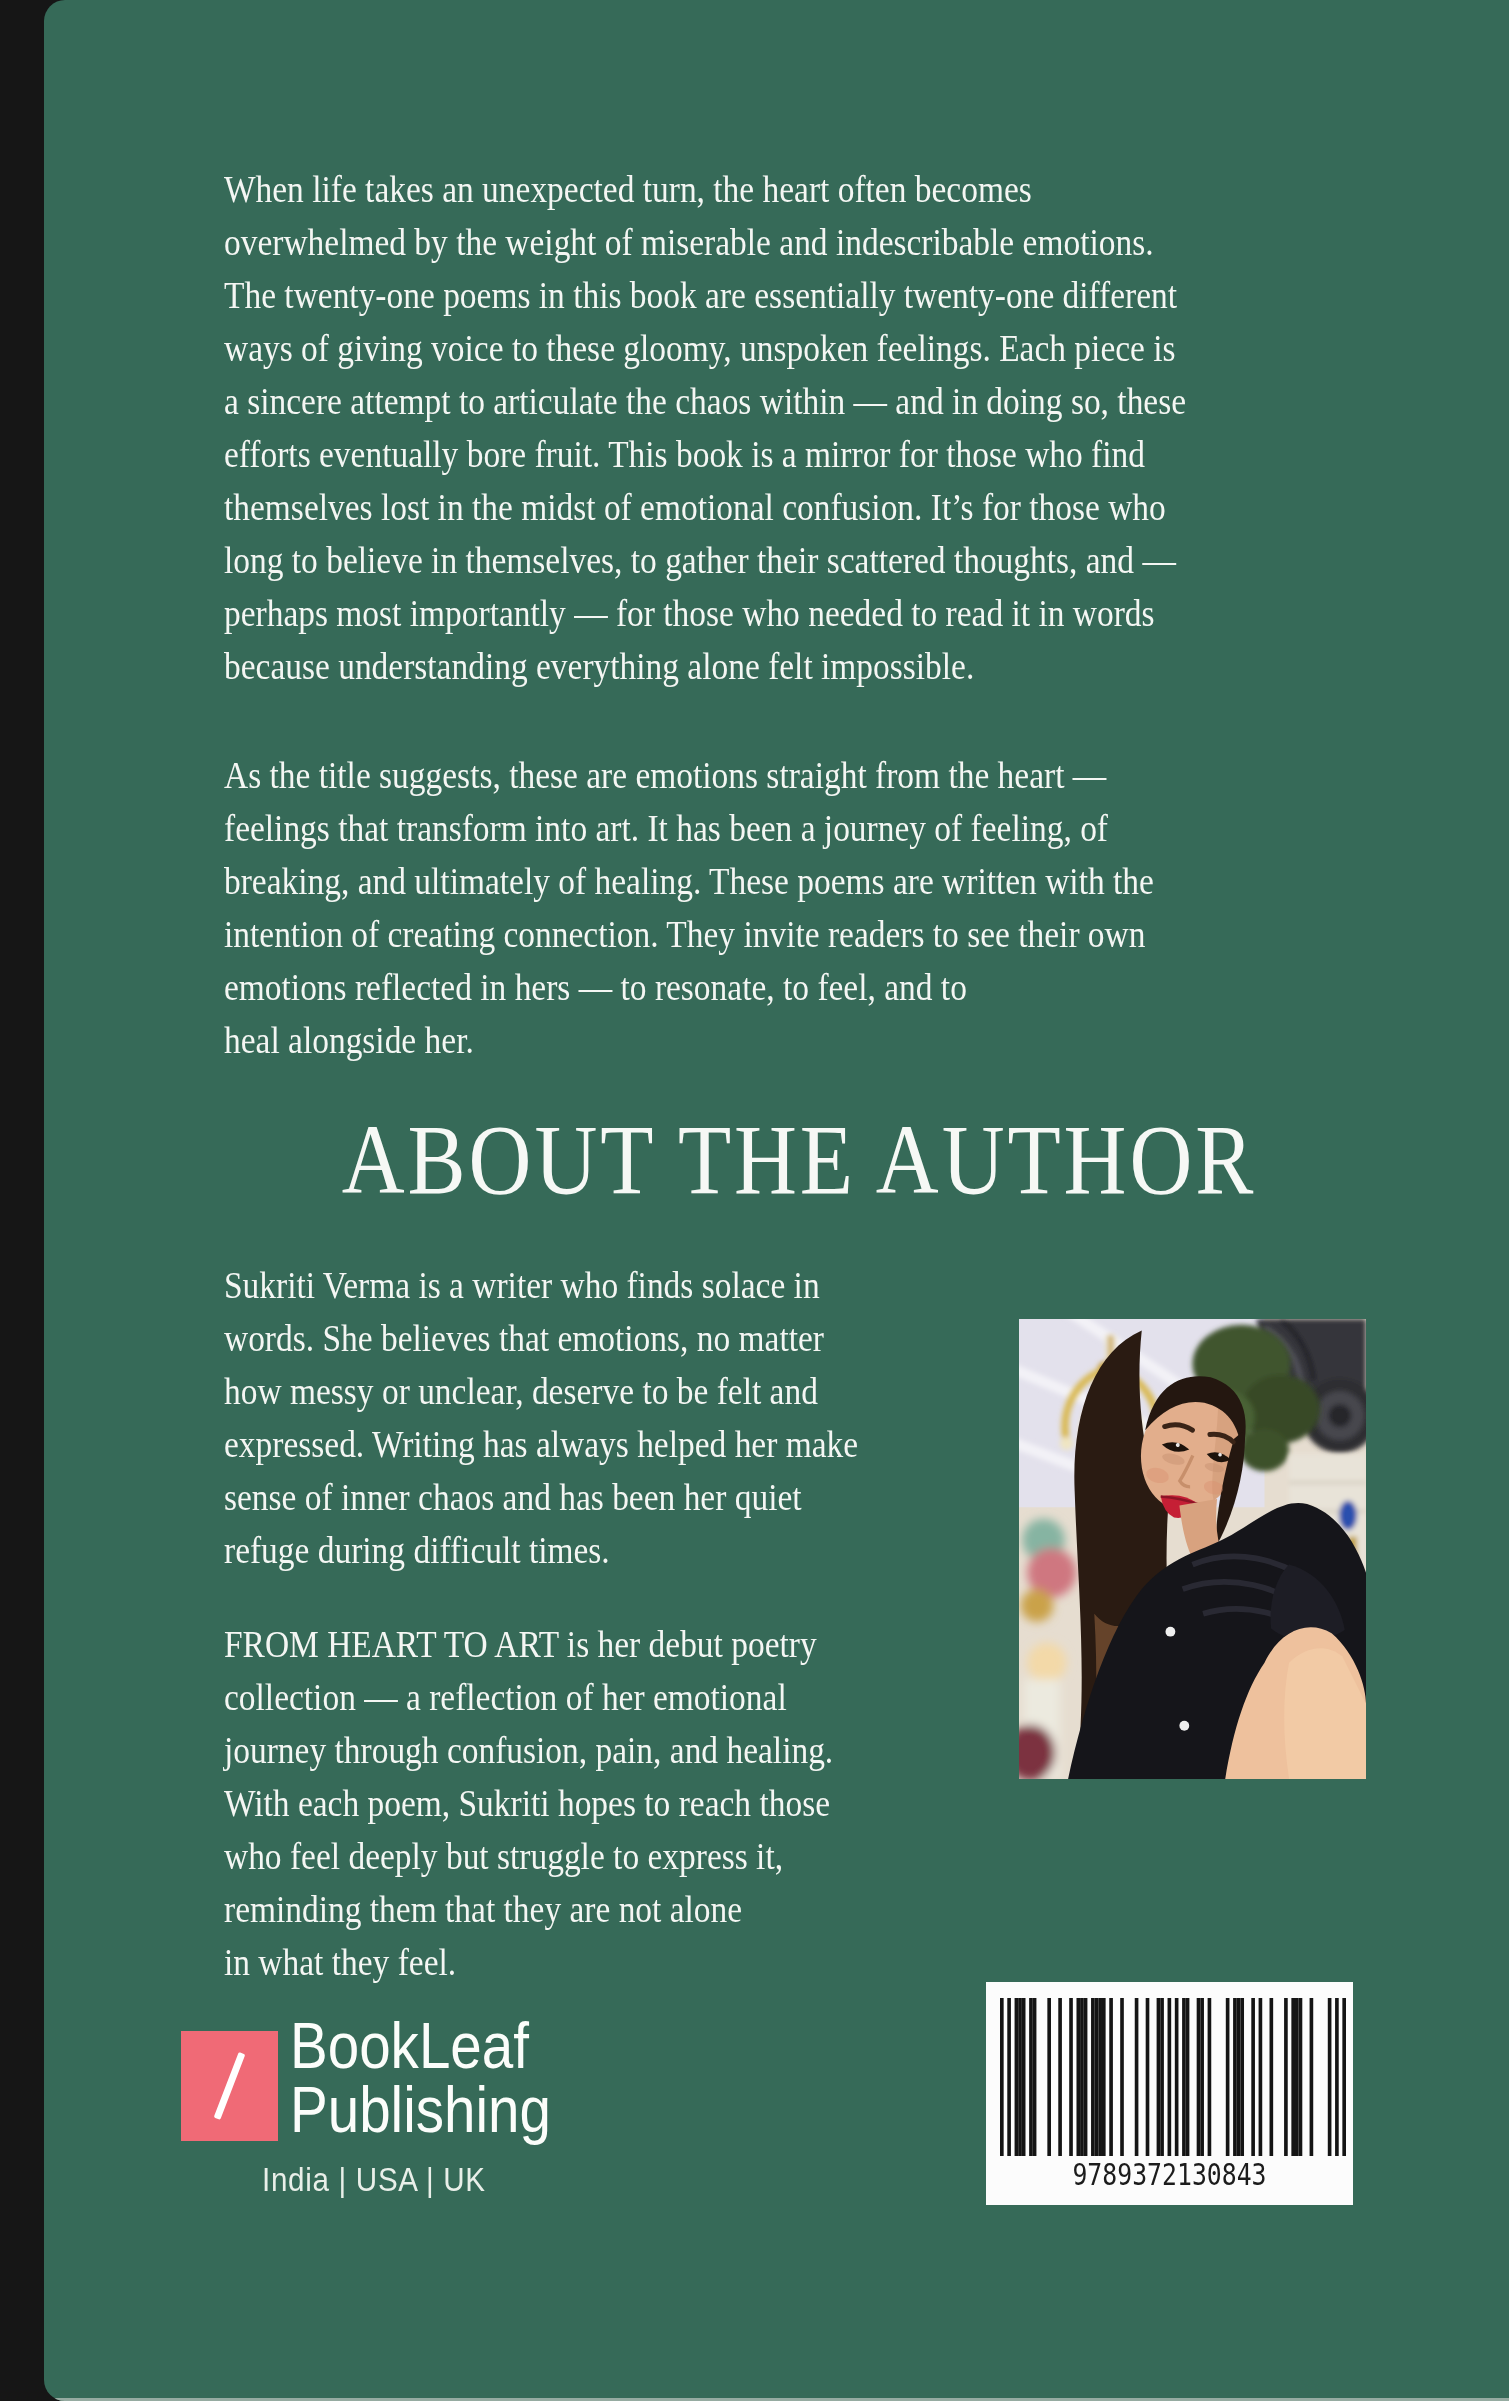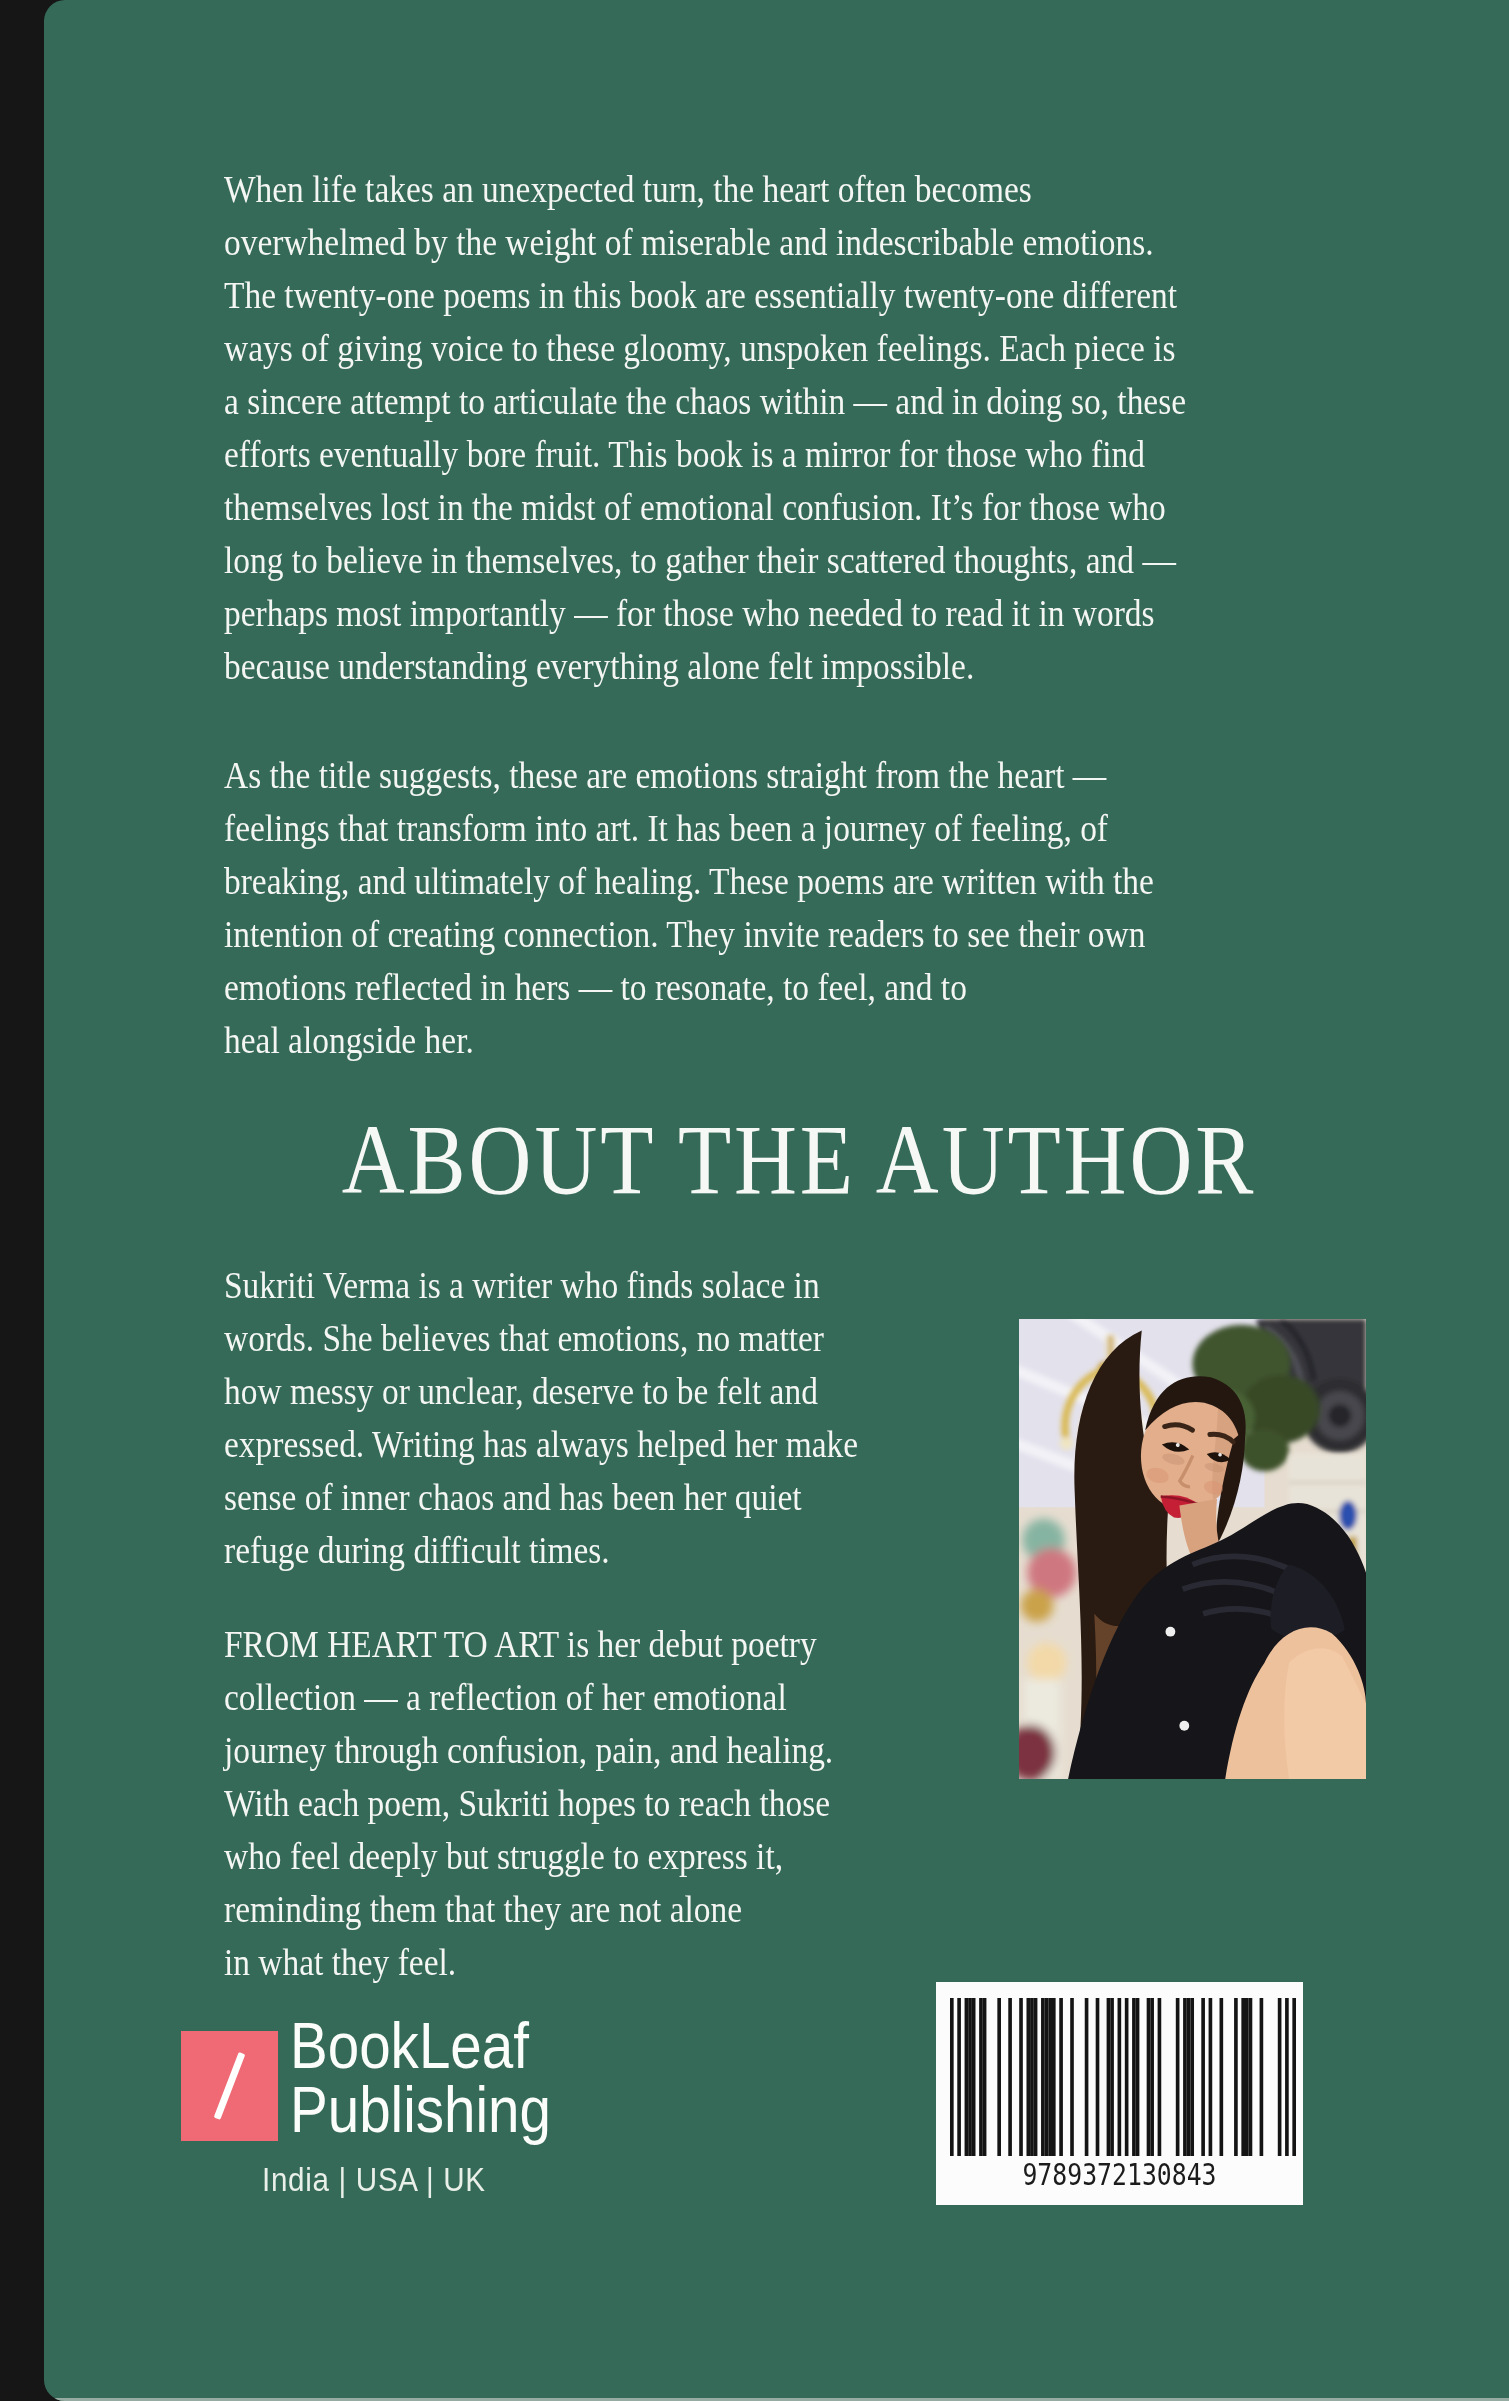--- a/index.html
+++ b/index.html
@@ -81,21 +81,21 @@
     font-weight:300;
     font-size:34px;
     letter-spacing:0.8px;
     color:#e9efe9;
     transform:scaleX(0.87);
     transform-origin:0 0;
   }
   
   .barcode {
     position:absolute;
-    left:892px; top:1982px;
+    left:942px; top:1982px;
     width:367px; height:223px;
     background:#fcfcfc;
   }
   .barcode svg {
     position:absolute;
     left:14px; top:16.4px;
     width:346px; height:158px;
     display:block;
   }
   .isbn {

